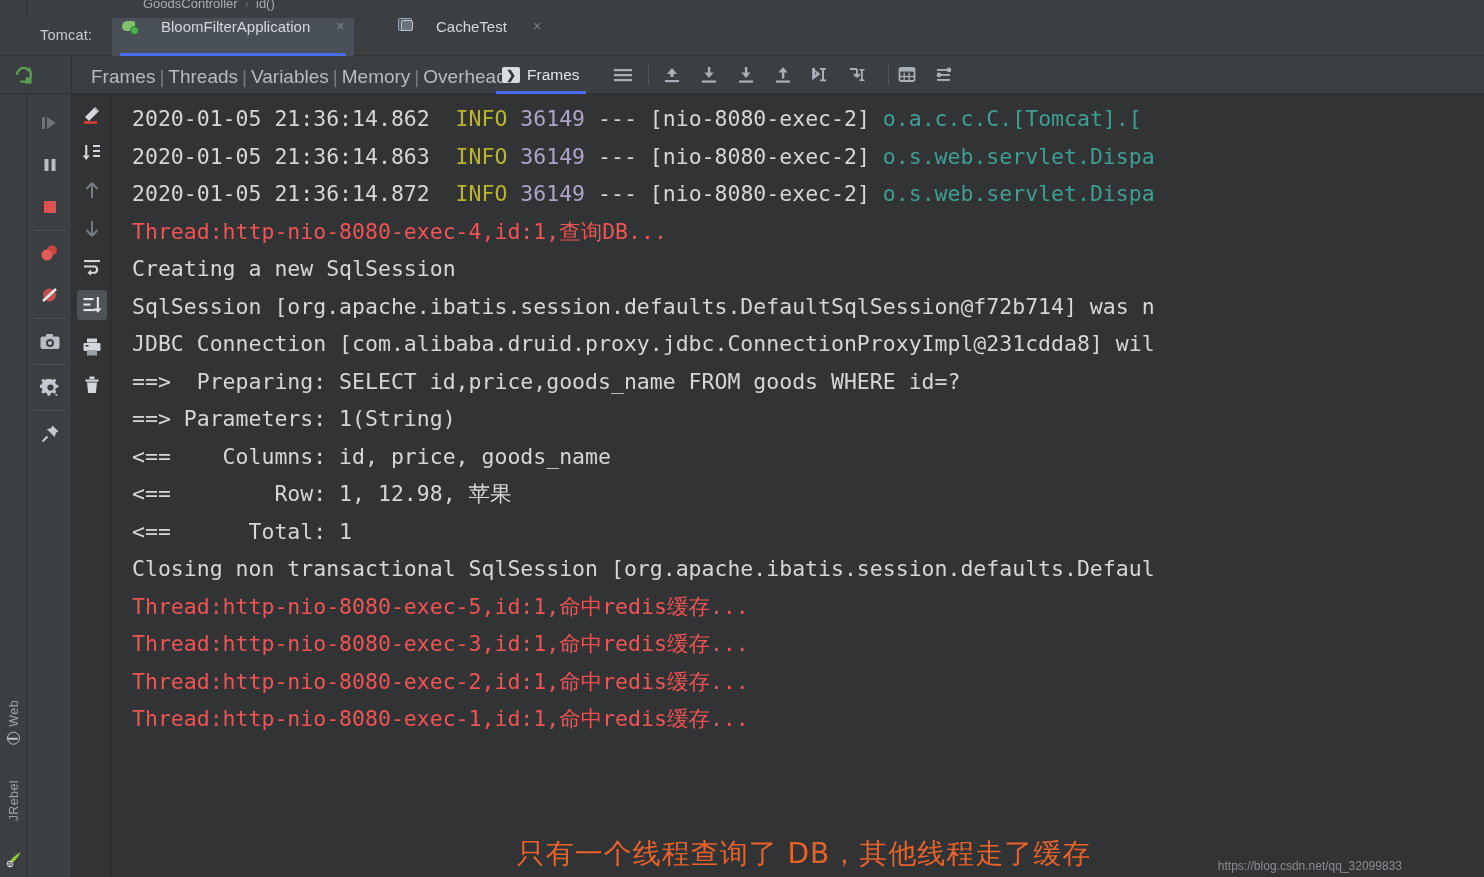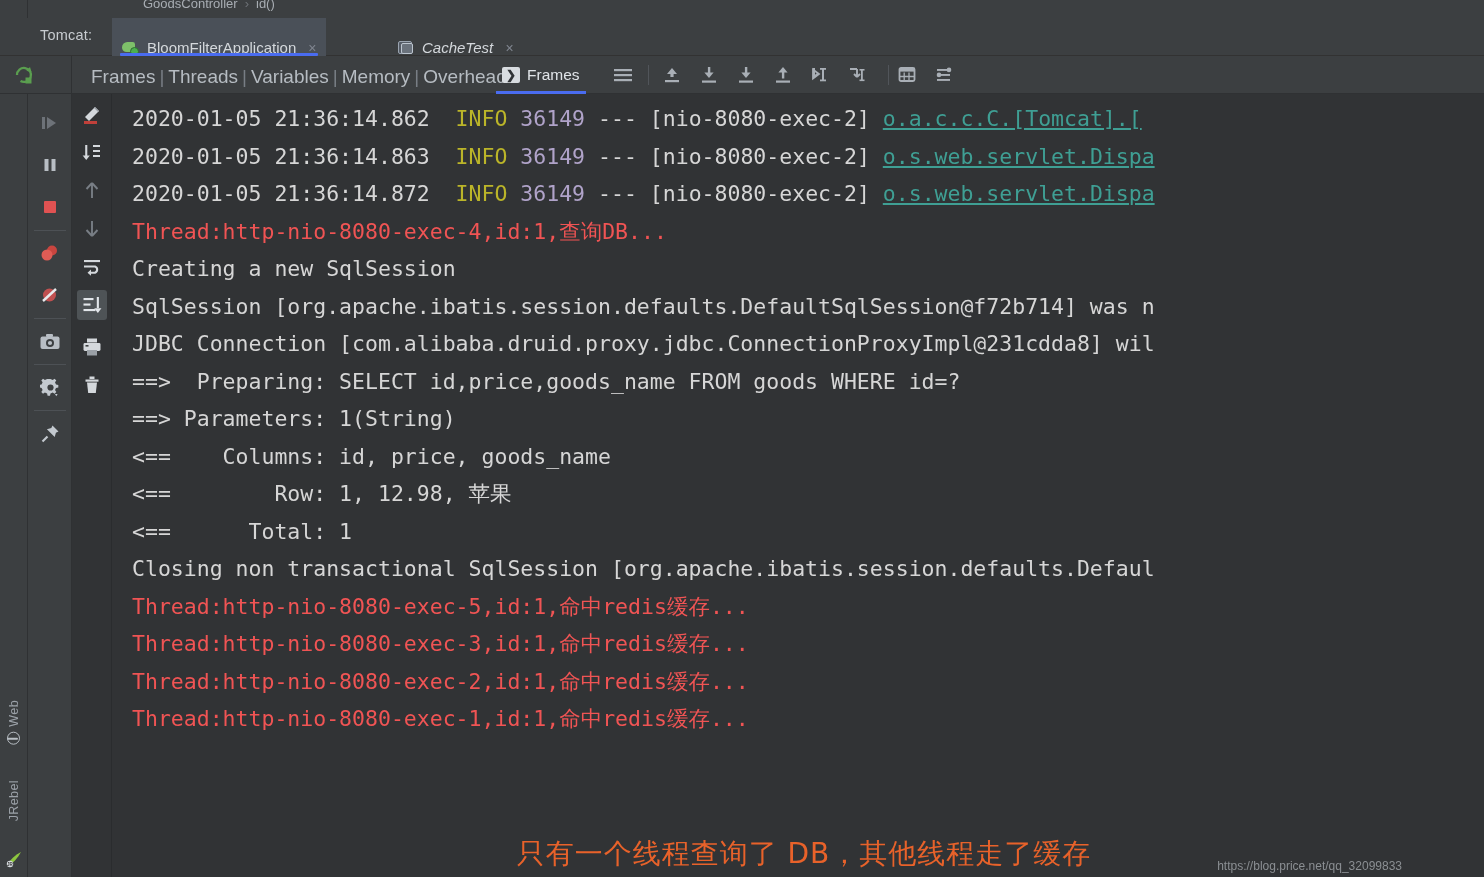--- a/index.html
+++ b/index.html
@@ -26,32 +26,32 @@
   .tabbar {
     position: absolute; left: 0; top: 18px; width: 1484px; height: 38px;
     background: #3c3f41; border-bottom: 1px solid #323232;
   }
   .tabbar .debug-label {
     position: absolute; left: 40px; top: 9px;
     font-size: 14.5px; color: #c8ccd0; letter-spacing: .2px;
   }
   .tab {
     position: absolute; top: 0; height: 38px;
-    display: flex; align-items: flex-end; gap: 8px;
+    display: flex; align-items: flex-start; gap: 22px;
     padding: 0 10px; cursor: default;
   }
   .tab.active { background: #4a5058; }
   .tab .tab-underline {
     position: absolute; left: 8px; right: 8px; bottom: 0; height: 3px;
     background: #4a6cf0; border-radius: 1px;
   }
   .tab .tlabel { font-size: 15px; color: #d4d8dc; white-space: nowrap; }
   .tab .tclose { font-size: 14px; color: #808690; margin-left: 4px; }
   .tab-bloom { left: 112px; }
-  .tab-cache { left: 388px; font-style: italic; }
+  .tab-cache { left: 388px; }
 
   
   .ic-spring { position: relative; width: 17px; height: 17px; }
   .ic-spring .blob {
     position: absolute; left: 0; top: 3px; width: 13px; height: 10px;
     background: #7ec06a; border-radius: 7px 3px 6px 6px;
   }
   .ic-spring .dot {
     position: absolute; right: 0; bottom: 0; width: 9px; height: 9px;
     background: #4caf50; border-radius: 50%; border: 1.5px solid #2f6b31;
@@ -156,21 +156,21 @@
   .lines {
     position: absolute; left: 20px; top: 6px; right: 0;
     font-family: "DejaVu Sans Mono", monospace;
     font-size: 21.5px; line-height: 37.5px;
     white-space: pre; color: #d6d6d6;
   }
   .line { white-space: pre; }
   .c-plain { color: #d6d6d6; }
   .c-info  { color: #bbb529; }
   .c-pid   { color: #b0a3c9; }
-  .c-logger{ color: #3f9f94; text-decoration: underline; }
+  .c-logger{ color: #3f9f94; }
   .c-red   { color: #f05454; text-align: center; }
 
   .annot {
     position: absolute; left: 0; right: 0; top: 738px;
     text-align: center; color: #e8622a;
     font-family: "DejaVu Sans", sans-serif;
     font-size: 28px; line-height: 43px; font-weight: 500;
     letter-spacing: 1px;
   }
   .annot .ln2 { padding-left: 12px; }
@@ -441,14 +441,14 @@
   </div>
 
   <div class="console">
     <div class="lines" id="console-lines"><div class="line"><span class="c-plain">2020-01-05 21:36:14.862  </span><span class="c-info">INFO</span><span class="c-plain"> </span><span class="c-pid">36149</span><span class="c-plain"> --- [nio-8080-exec-2] </span><span class="c-logger">o.a.c.c.C.[Tomcat].[</span></div><div class="line"><span class="c-plain">2020-01-05 21:36:14.863  </span><span class="c-info">INFO</span><span class="c-plain"> </span><span class="c-pid">36149</span><span class="c-plain"> --- [nio-8080-exec-2] </span><span class="c-logger">o.s.web.servlet.Dispa</span></div><div class="line"><span class="c-plain">2020-01-05 21:36:14.872  </span><span class="c-info">INFO</span><span class="c-plain"> </span><span class="c-pid">36149</span><span class="c-plain"> --- [nio-8080-exec-2] </span><span class="c-logger">o.s.web.servlet.Dispa</span></div><div class="line"><span class="c-red">Thread:http-nio-8080-exec-4,id:1,查询DB...</span></div><div class="line"><span class="c-plain">Creating a new SqlSession</span></div><div class="line"><span class="c-plain">SqlSession [org.apache.ibatis.session.defaults.DefaultSqlSession@f72b714] was n</span></div><div class="line"><span class="c-plain">JDBC Connection [com.alibaba.druid.proxy.jdbc.ConnectionProxyImpl@231cdda8] wil</span></div><div class="line"><span class="c-plain">==&gt;  Preparing: SELECT id,price,goods_name FROM goods WHERE id=?</span></div><div class="line"><span class="c-plain">==&gt; Parameters: 1(String)</span></div><div class="line"><span class="c-plain">&lt;==    Columns: id, price, goods_name</span></div><div class="line"><span class="c-plain">&lt;==        Row: 1, 12.98, 苹果</span></div><div class="line"><span class="c-plain">&lt;==      Total: 1</span></div><div class="line"><span class="c-plain">Closing non transactional SqlSession [org.apache.ibatis.session.defaults.Defaul</span></div><div class="line"><span class="c-red">Thread:http-nio-8080-exec-5,id:1,命中redis缓存...</span></div><div class="line"><span class="c-red">Thread:http-nio-8080-exec-3,id:1,命中redis缓存...</span></div><div class="line"><span class="c-red">Thread:http-nio-8080-exec-2,id:1,命中redis缓存...</span></div><div class="line"><span class="c-red">Thread:http-nio-8080-exec-1,id:1,命中redis缓存...</span></div></div>
 
     <div class="annot">
       <div class="ln2">只有一个线程查询了 DB，其他线程走了缓存</div>
     </div>
   </div>
 
-  <div class="watermark">https://blog.price.net/qq_32099833</div>
+  <div class="watermark">https://blog.csdn.net/qq_32099833</div>
 </div>
 
 </body></html>

